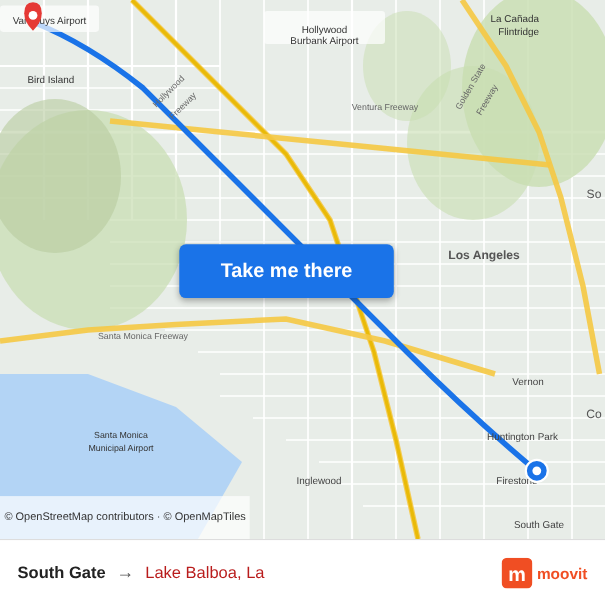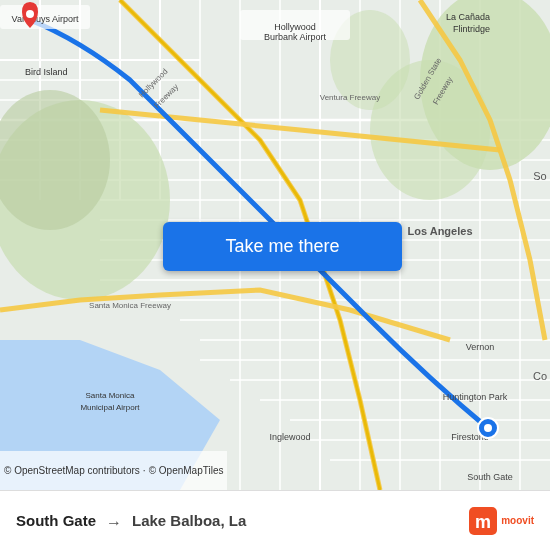--- a/index.html
+++ b/index.html
@@ -25,28 +25,28 @@
       height: 100%;
       position: absolute;
       top: 0; left: 0;
     }
 
     
     #take-me-there-btn {
       position: absolute;
       top: 222px;
       left: 163px;
-      width: 239px;
+      width: 195px;
       height: 49px;
       background-color: #1a73e8;
       color: white;
       border: none;
       border-radius: 6px;
       font-size: 18px;
-      font-weight: 400;
+      font-weight: 700;
       cursor: pointer;
       display: flex;
       align-items: center;
       justify-content: center;
       box-shadow: 0 2px 6px rgba(0,0,0,0.3);
     }
 
     
     #attribution {
       position: absolute;
@@ -79,33 +79,33 @@
     }
 
     #arrow-icon {
       margin: 0 10px;
       font-size: 16px;
       color: #555;
     }
 
     #to-label {
       font-size: 15px;
-      font-weight: bold;
-      color: #404040;
+      font-weight: normal;
+      color: #b91c1c;
     }
 
     #moovit-logo {
       margin-left: auto;
       display: flex;
       align-items: center;
       gap: 4px;
     }
 
     #moovit-text {
-      font-size: 10px;
+      font-size: 14px;
       font-weight: bold;
       color: #f04e23;
     }
 
     .moovit-m {
       width: 28px;
       height: 28px;
     }
 
   </style>

